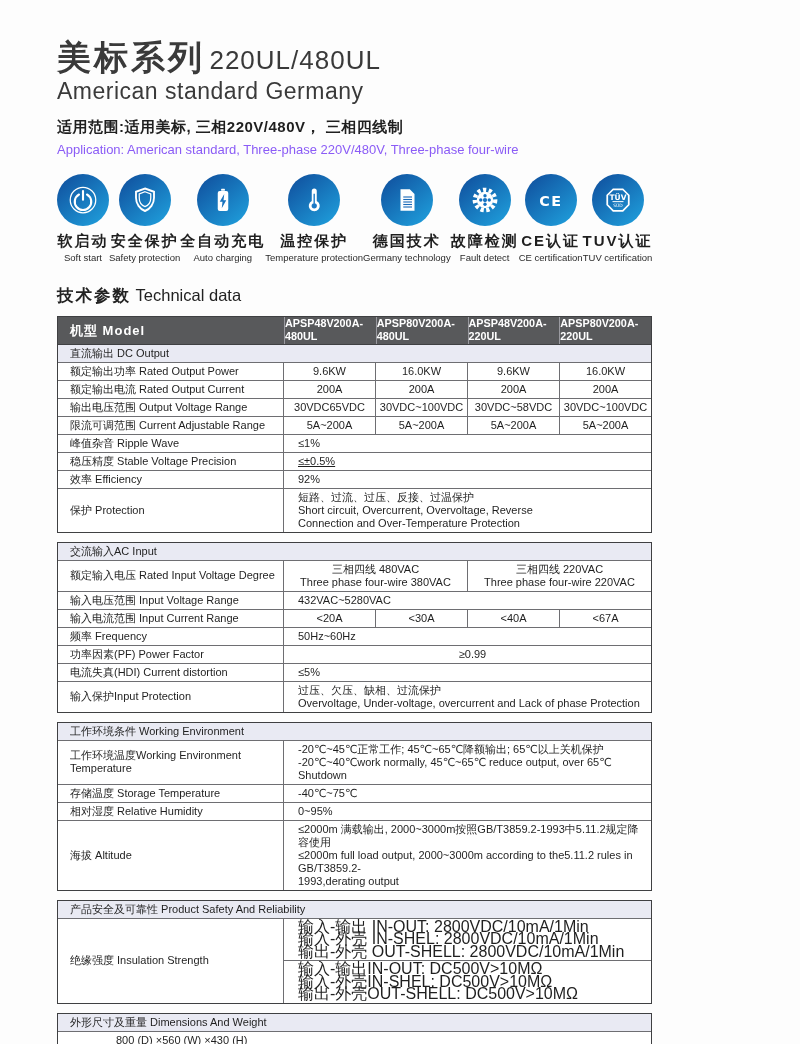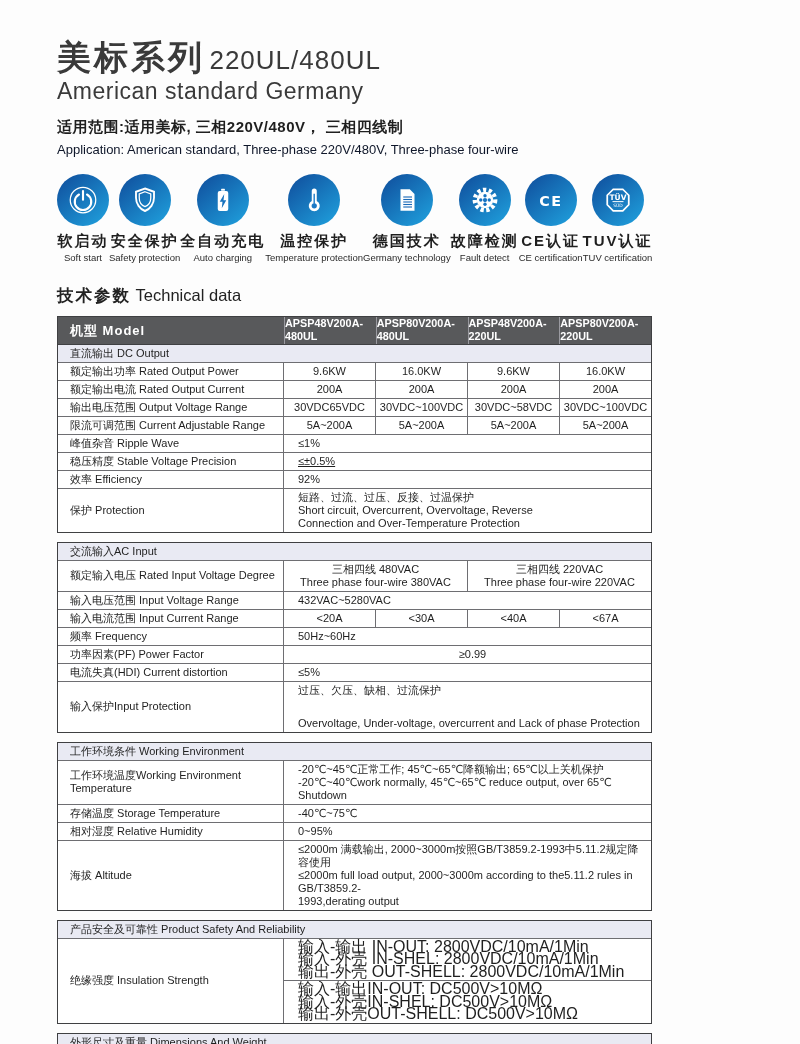--- a/index.html
+++ b/index.html
@@ -18,21 +18,21 @@
     font-family:"Liberation Sans","DejaVu Sans",sans-serif;overflow:hidden;
   }
   .page{width:709px;height:1044px;padding:40px 57px 0 57px;}
 
   
   .title-line{color:#3a3a3a;line-height:1.05;white-space:nowrap;}
   .title-cn{font-size:34px;font-weight:bold;letter-spacing:3px;}
   .title-model{font-size:26px;font-weight:normal;letter-spacing:1px;}
   .title-en{font-size:23px;color:#3a3a3a;margin-top:2px;letter-spacing:0.5px;}
   .app-cn{font-size:15px;margin-top:13px;font-weight:600;letter-spacing:0.5px;}
-  .app-en{font-size:13px;margin-top:5px;color:#0f172a;}
+  .app-en{font-size:13px;margin-top:5px;color:#8b5cf6;}
 
   
   .features{margin-top:17px;display:flex;justify-content:space-between;align-items:flex-start;}
   .feature{text-align:center;flex:0 0 auto;}
   .f-circle{width:52px;height:52px;border-radius:50%;margin:0 auto;
     background:linear-gradient(140deg,var(--icon-blue-dark) 5%,var(--icon-blue-light) 95%);
     display:flex;align-items:center;justify-content:center;}
   .f-cn{font-size:15px;font-weight:bold;margin-top:6px;letter-spacing:2px;white-space:nowrap;}
   .f-en{font-size:9.5px;color:#2a2a2a;margin-top:1px;white-space:nowrap;}
 
@@ -364,21 +364,21 @@
           <div class="t-label">电流失真(HDI) Current distortion</div>
           <div class="t-cells">
             <div class="t-cell" style="flex: 4 1 0px;">
               <div class="t-line">≤5%</div>
             </div>
           </div>
         </div>
         <div class="t-row">
           <div class="t-label">输入保护Input Protection</div>
           <div class="t-cells">
-            <div class="t-cell" style="flex: 4 1 0px; gap: 20px;">
+            <div class="t-cell" style="flex: 4 1 0px;">
               <div class="t-line">过压、欠压、缺相、过流保护</div>
               <div class="t-line">Overvoltage, Under-voltage,  overcurrent  and Lack of phase Protection</div>
             </div>
           </div>
         </div>
       </div>
       <div class="spec-table">
         <div class="t-band">工作环境条件 Working  Environment</div>
         <div class="t-row">
           <div class="t-label">工作环境温度Working Environment Temperature</div>

